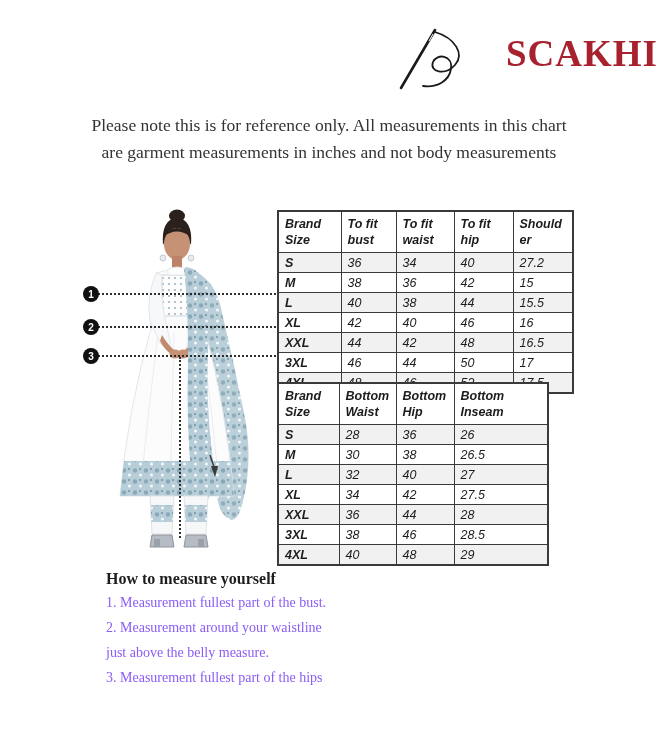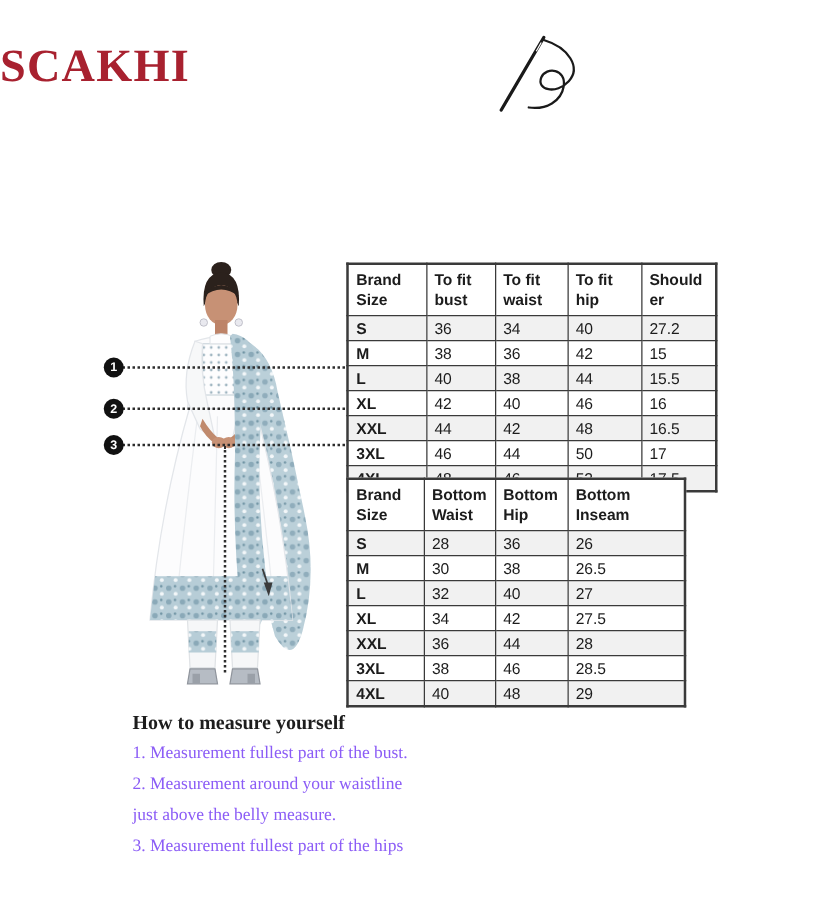--- a/index.html
+++ b/index.html
@@ -7,21 +7,21 @@
     position:relative;
     width:658px;height:734px;
     background:#ffffff;
     overflow:hidden;
     font-family:"Liberation Serif", serif;
   }
 
   
   .logo-wrap{
     position:absolute;top:34px;left:0;width:100%;
-    display:flex;justify-content:flex-start;
+    display:flex;justify-content:flex-end;
   }
   .logo{
     position:relative;
     font-family:"Liberation Serif", serif;
     font-weight:700;
     font-size:37px;
     letter-spacing:1px;
     color:#a8212f;
     line-height:1.1;
   }
@@ -61,20 +61,21 @@
   }
 
   
   table.size-table{
     position:absolute;left:277px;
     border-collapse:collapse;
     table-layout:fixed;
     font-family:"Liberation Sans", sans-serif;
     background:#ffffff;
     border:2px solid #3a3a3a;
+    font-style:italic;
   }
   .size-table th,.size-table td{
     border:1.4px solid #3a3a3a;
     font-size:12.5px;
     padding:1px 6px;
     text-align:left;
     vertical-align:middle;
     color:#1c1c1c;
     overflow:hidden;
   }
@@ -121,20 +122,24 @@
   <div class="logo-wrap">
     <div class="logo" style="color: rgb(168, 33, 47);">SCAKHI</div>
   </div>
 
   <svg class="needle" style="left:395px;top:28px;position:absolute;" viewBox="0 0 78 64">
     <line x1="40" y1="2" x2="6" y2="60" stroke="#1a1a1a" stroke-width="2.6" stroke-linecap="round"></line>
     <line x1="38" y1="6" x2="34" y2="13" stroke="#ffffff" stroke-width="1"></line>
     <path d="M40,4 C60,10 70,26 60,37 C50,48 34,44 38,34 C42,25 58,27 56,41 C54,53 42,60 28,58" fill="none" stroke="#1a1a1a" stroke-width="1.8" stroke-linecap="round"></path>
   </svg>
 
+  <div class="note">
+    <div>Please note this is for reference only. All measurements in this chart</div>
+    <div>are garment measurements in inches and not body measurements</div>
+  </div>
 
   <svg class="figure-svg" viewBox="0 0 192 360">
     <defs>
       <pattern id="pat" width="11" height="11" patternUnits="userSpaceOnUse">
         <rect width="11" height="11" fill="#b7cdd7"></rect>
         <circle cx="3" cy="3.5" r="2.2" fill="#8aa9b8"></circle>
         <circle cx="8.5" cy="8" r="1.6" fill="#f3f7f9"></circle>
         <circle cx="8" cy="2" r="1" fill="#6f93a3"></circle>
       </pattern>
       <pattern id="yokepat" width="6" height="6" patternUnits="userSpaceOnUse">

